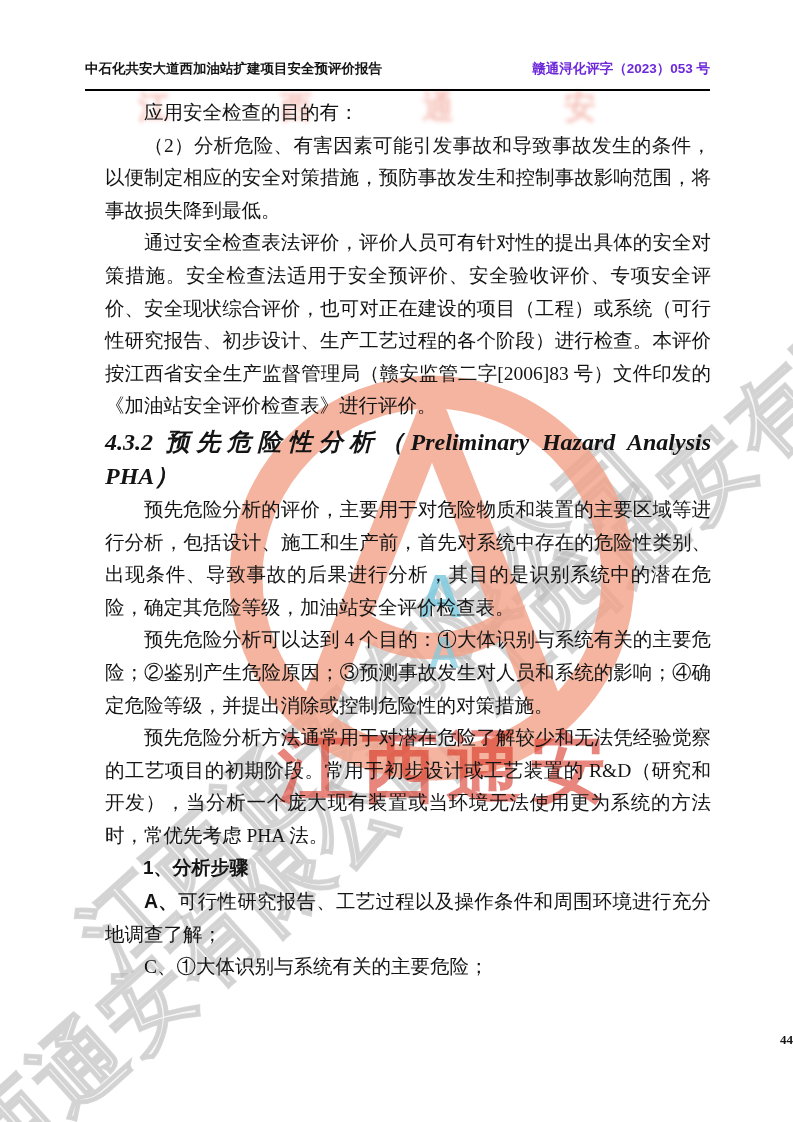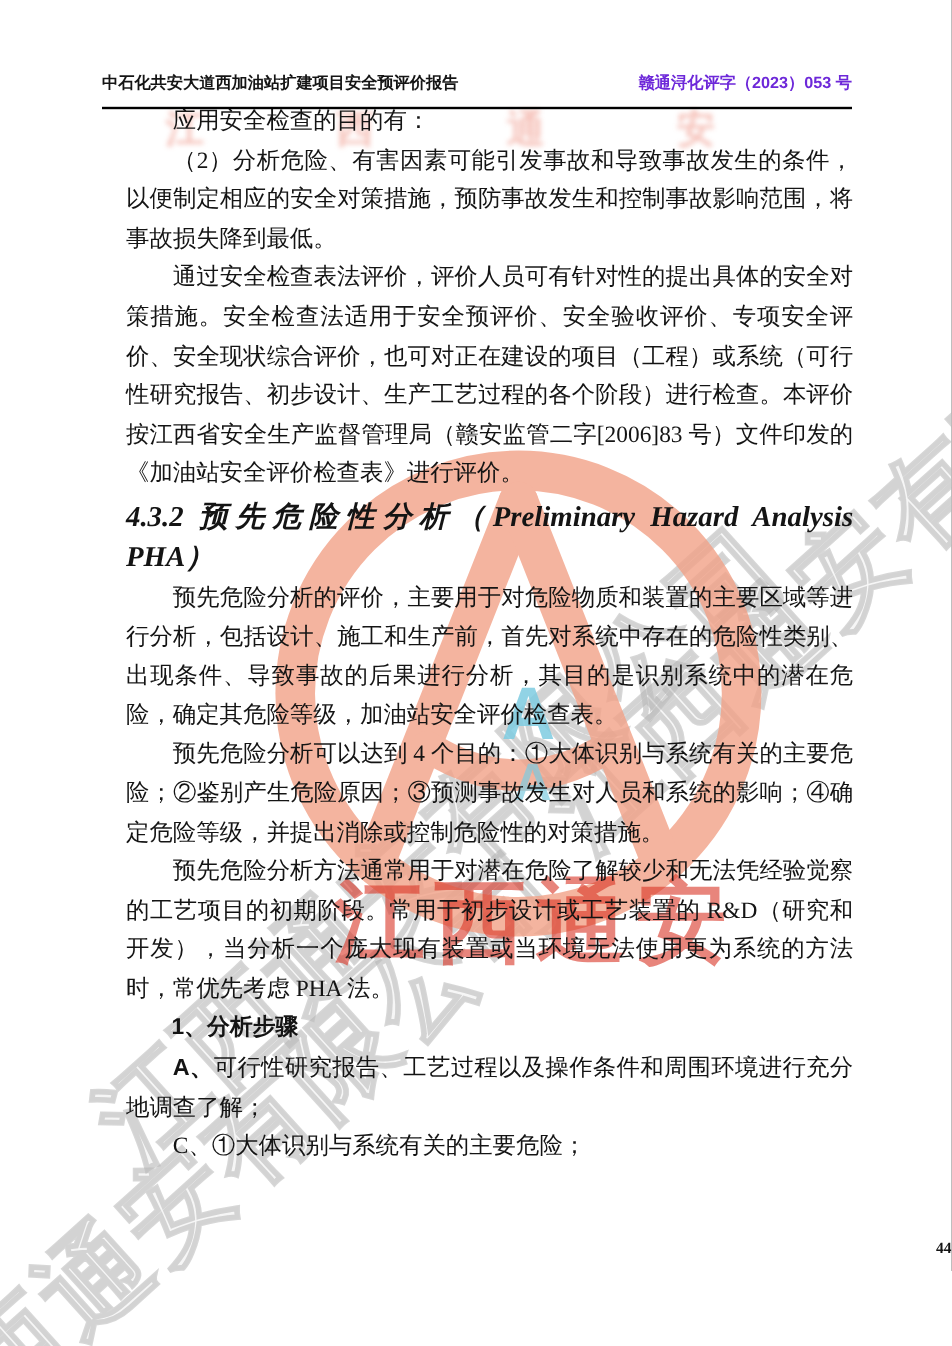--- a/index.html
+++ b/index.html
@@ -12,21 +12,21 @@
   .header{
     position:absolute;top:60px;left:85px;width:625px;
     display:flex;justify-content:space-between;align-items:flex-end;
     font-family:"Liberation Sans","DejaVu Sans",sans-serif;
     font-size:13.5px;font-weight:bold;z-index:3;
   }
   .header .doc-no{color:#6d28d9;}
   .rule{position:absolute;top:89px;left:85px;width:625px;border-top:2px solid #000;z-index:3;}
   
   .content{
-    position:absolute;top:86px;left:105px;width:606px;z-index:2;
+    position:absolute;top:97px;left:105px;width:606px;z-index:2;
     font-size:19.5px;line-height:32.6px;text-align:justify;
   }
   p.para{margin:0;text-indent:2em;}
   p.heading{
     margin:0;text-indent:0;font-weight:bold;font-size:24px;
     line-height:34px;padding:2px 0 1px 0;font-style:italic;
   }
   p.sub-bold{
     margin:0;text-indent:2em;font-weight:bold;
     font-family:"Liberation Sans","DejaVu Sans",sans-serif;font-size:19px;

